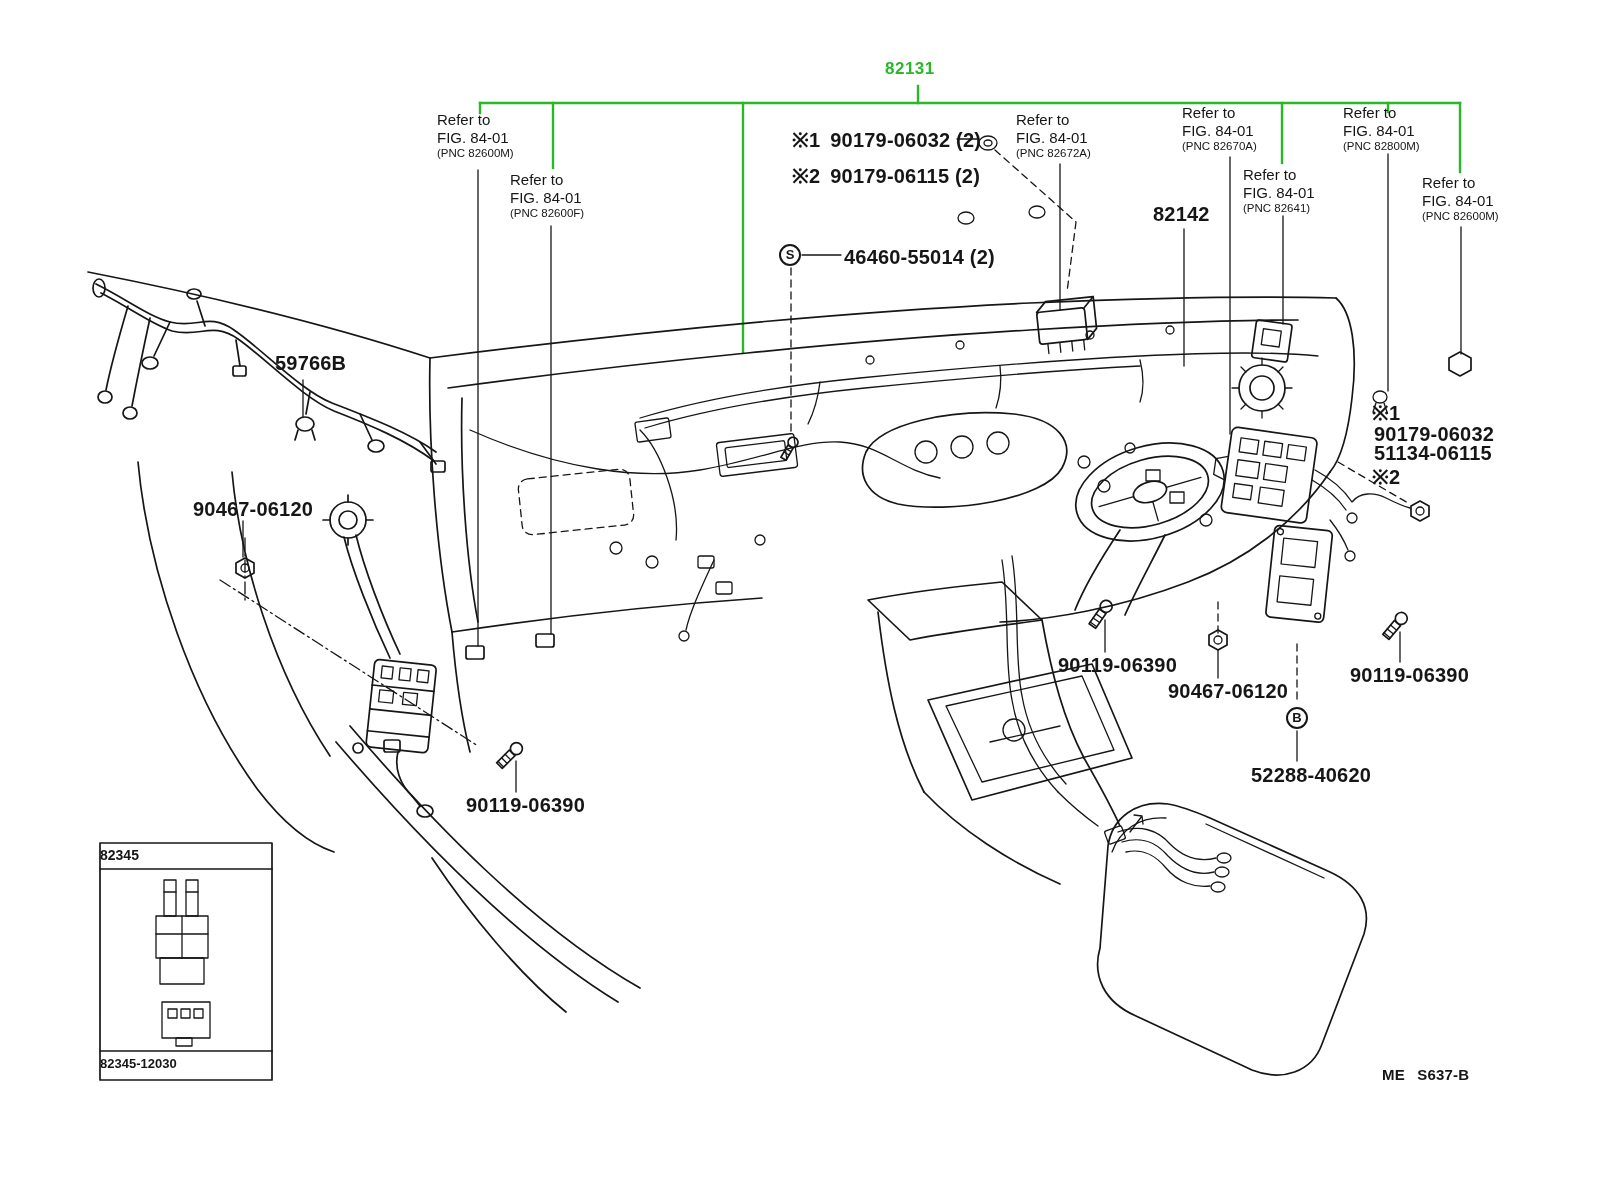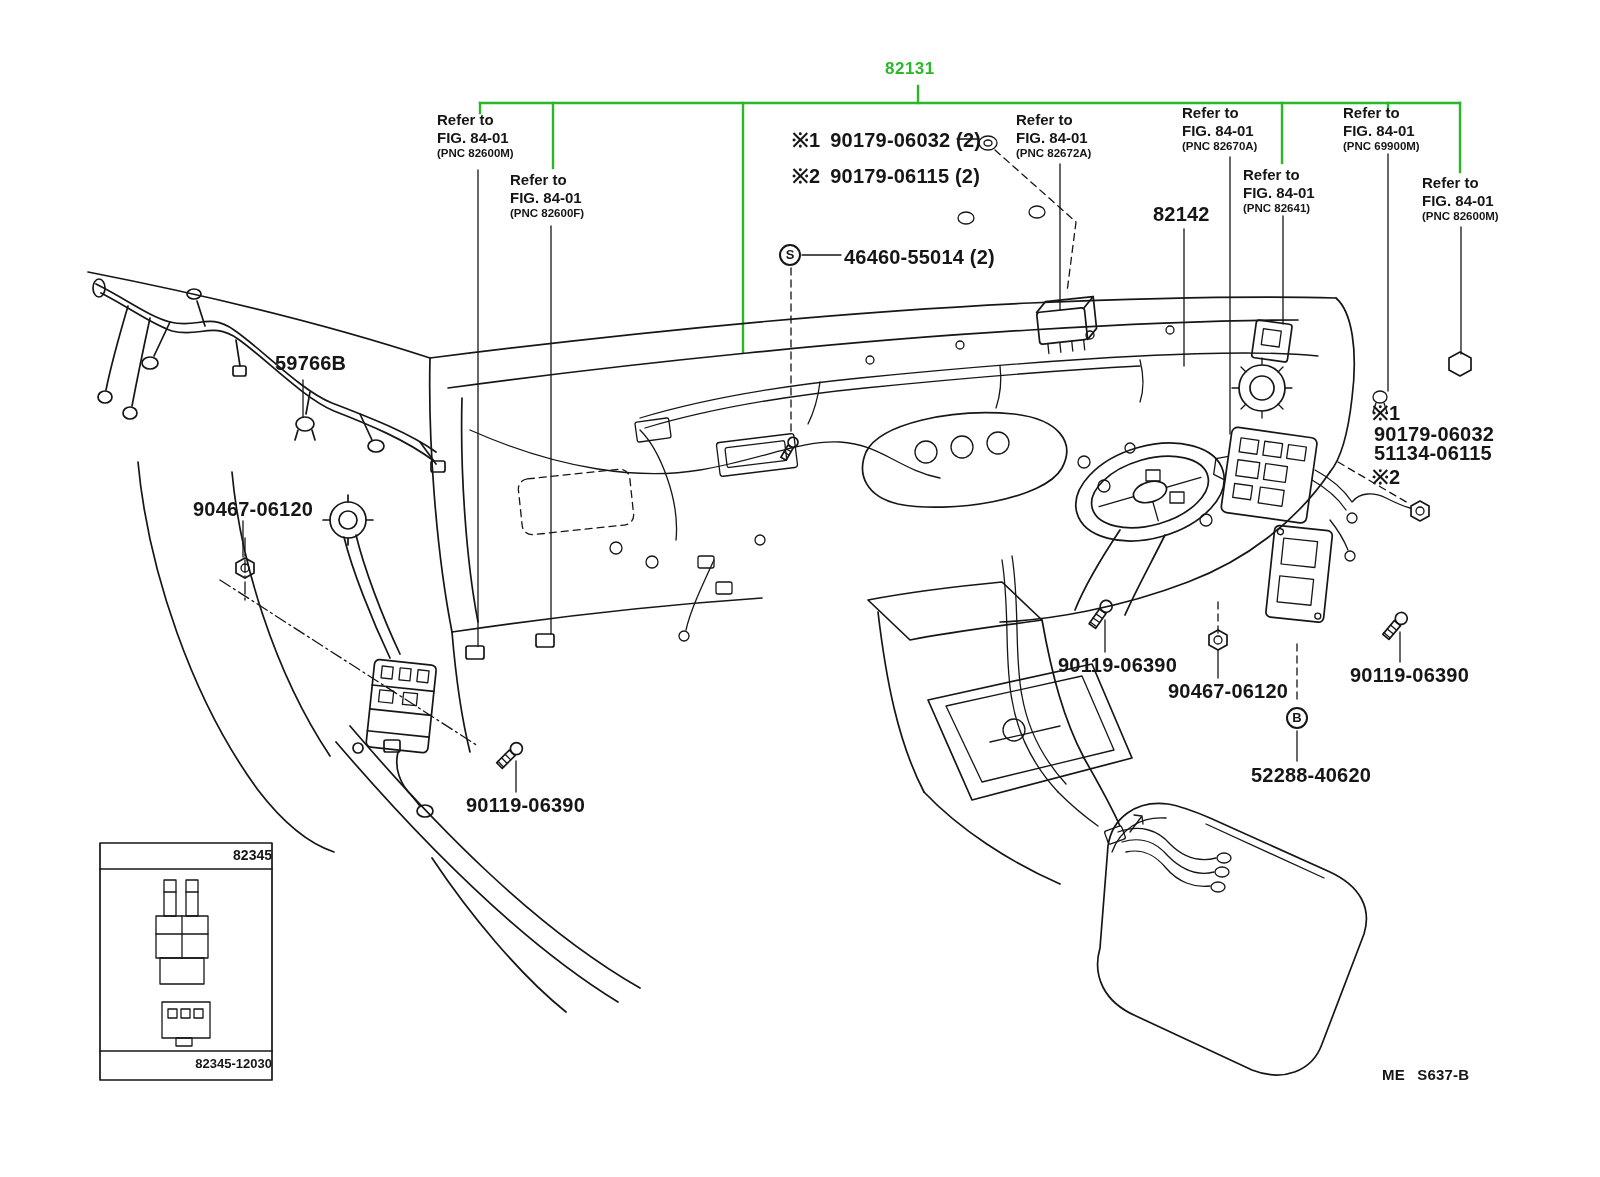--- a/index.html
+++ b/index.html
@@ -4,28 +4,28 @@
 <style>
   :root { --green:#28b828; --ink:#161616; }
   * { margin:0; padding:0; box-sizing:border-box; }
   html,body { background:#fff; }
   #stage { position:relative; width:1600px; height:1177px; background:#fff; overflow:hidden;
            font-family:"Liberation Sans", sans-serif; color:var(--ink);border-radius:27px; }
   #art { position:absolute; left:0; top:0; }
 
   .lbl { position:absolute; font-weight:700; font-size:20px; white-space:nowrap; letter-spacing:.2px; }
   .green-lbl { color:var(--green); font-size:17px; letter-spacing:.5px; }
-  .refer { position:absolute; font-weight:700; font-size:15px; line-height:18px; white-space:nowrap; }
+  .refer { position:absolute; font-weight:400; font-size:15px; line-height:18px; white-space:nowrap; }
   .refer .pnc { font-size:11.5px; line-height:13px; letter-spacing:0; }
   .note .marker { margin-right:10px; }
   .circ { position:absolute; width:22px; height:22px; border:2px solid var(--ink); border-radius:50%;
           font-weight:700; font-size:13px; line-height:18px; text-align:center; background:#fff; }
   .fig-code { word-spacing:8px; font-size:15px; }
-  .inset-txt { position:absolute; left:100px; width:172px; text-align:right; font-weight:700; font-size:14px; }
-  .inset-txt.small { font-size:13px;padding-left:22px; }
+  .inset-txt { position:absolute; left:100px; width:172px; text-align:left; font-weight:700; font-size:14px; }
+  .inset-txt.small { font-size:13px; }
 
   svg .stk { stroke:var(--ink); fill:none; stroke-width:1.7; stroke-linecap:round; stroke-linejoin:round; }
   svg .stk2 { stroke-width:1.3; }
   svg .grn { stroke:var(--green); fill:none; stroke-width:2.4; stroke-linecap:square; }
   svg .dsh { stroke-dasharray:7 5; }
   svg .dd  { stroke-dasharray:12 4 2 4; stroke-width:1.3; }
 </style>
 </head>
 <body>
 
@@ -383,21 +383,21 @@
 
 <div class="refer" style="left:1182px;top:104px">
   <div>Refer to</div>
   <div>FIG. 84-01</div>
   <div class="pnc">(PNC 82670A)</div>
 </div>
 
 <div class="refer" style="left:1343px;top:104px">
   <div>Refer to</div>
   <div>FIG. 84-01</div>
-  <div class="pnc">(PNC 69900M)</div>
+  <div class="pnc">(PNC 82800M)</div>
 </div>
 
 <div class="refer" style="left:1243px;top:166px">
   <div>Refer to</div>
   <div>FIG. 84-01</div>
   <div class="pnc">(PNC 82641)</div>
 </div>
 
 <div class="refer" style="left:1422px;top:174px">
   <div>Refer to</div>

